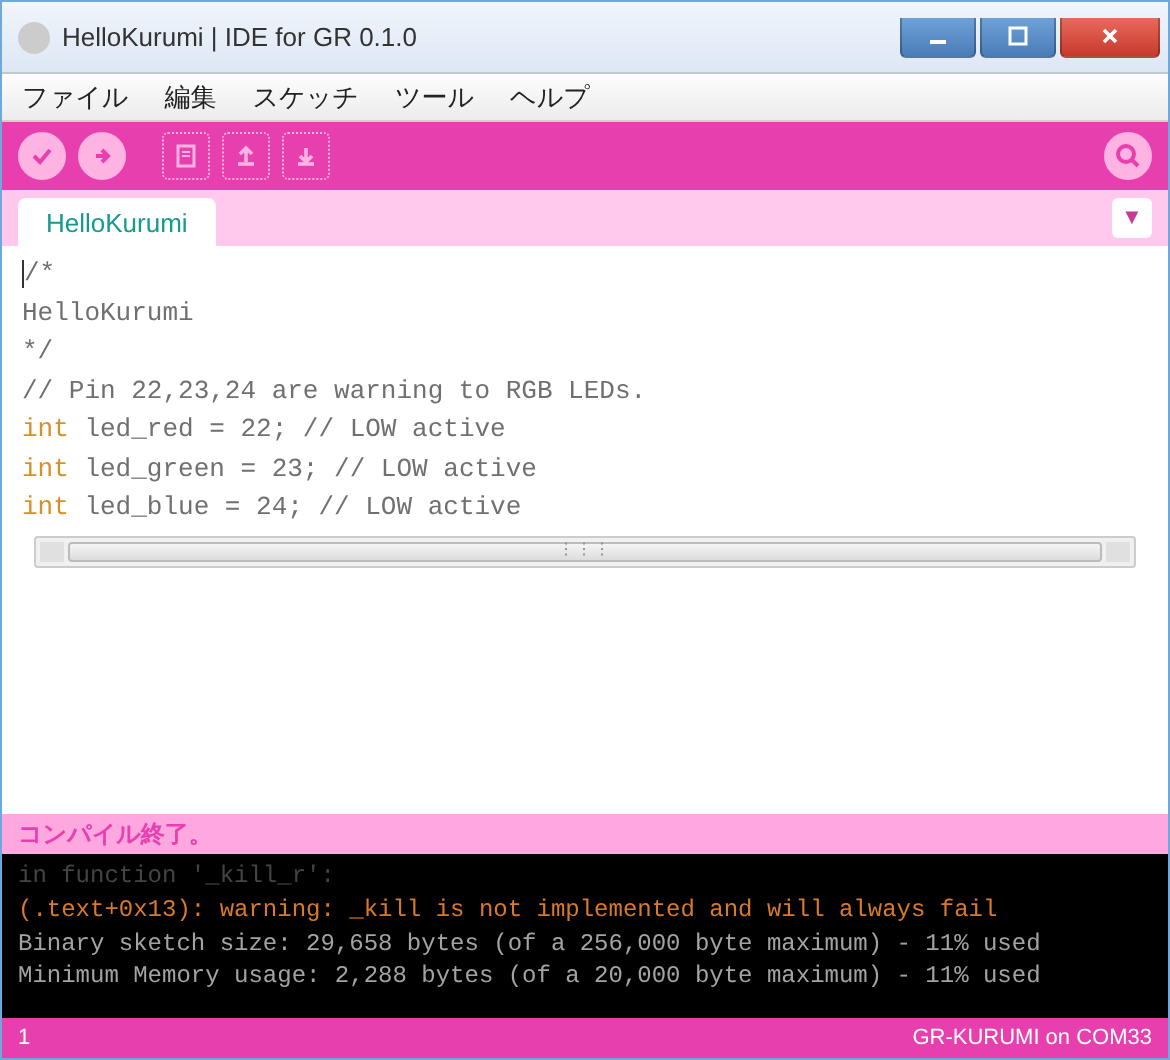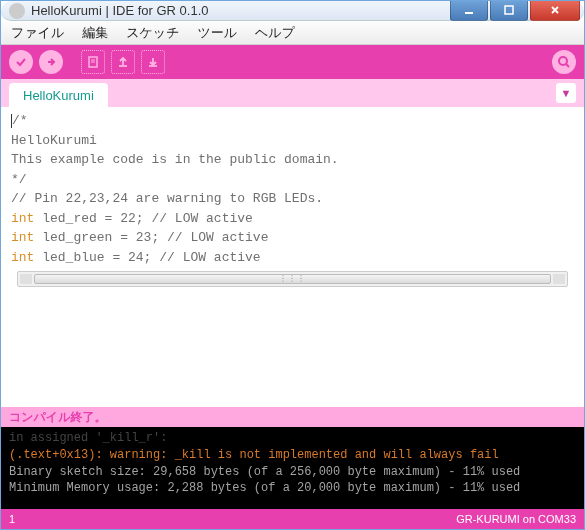--- a/index.html
+++ b/index.html
@@ -1,19 +1,19 @@
 <!DOCTYPE html>
 <html><head>
 <meta charset="utf-8">
 <style>
   * { margin: 0; padding: 0; box-sizing: border-box; }
   body { font-family: "Meiryo", "Segoe UI", sans-serif; font-size: 13px; background: #fff; }
   .window { width: 585px; height: 530px; border: 1px solid #6fa8dc; background: #fff; display: flex; flex-direction: column; }
   
-  .titlebar { height: 20px; background: linear-gradient(#f0f5fb, #dde7f4); display: flex; align-items: center; padding: 0 4px 0 8px; border-bottom: 1px solid #bcc; border-radius: 12px; }
+  .titlebar { height: 36px; background: linear-gradient(#f0f5fb, #dde7f4); display: flex; align-items: center; padding: 0 4px 0 8px; border-bottom: 1px solid #bcc; }
   .title-icon { width: 16px; height: 16px; background: #ccc; border-radius: 50%; margin-right: 6px; }
   .title-text { flex: 1; color: #333; font-size: 13px; }
   .winbtns { display: flex; gap: 2px; }
   .winbtn { width: 38px; height: 20px; border: 1px solid rgba(0,0,0,0.25); border-top: none; border-radius: 0 0 3px 3px; display: flex; align-items: center; justify-content: center; font-size: 11px; color: #333; }
   .winbtn.min, .winbtn.max { background: linear-gradient(#6fa2d8, #4a7cb8); color: #fff; }
   .winbtn.close { background: linear-gradient(#e86a5c, #c73a2c); color: #fff; width: 50px; }
   .winbtn svg { width: 12px; height: 10px; }
   
   .menubar { height: 24px; background: linear-gradient(#fdfdfd, #ececec); border-bottom: 1px solid #d0d0d0; display: flex; align-items: center; padding: 0 6px; gap: 10px; font-size: 13px; color: #222; }
   .menu-item { padding: 2px 4px; cursor: default; }
@@ -126,36 +126,35 @@
     <div class="tab">HelloKurumi</div>
     <div class="tab-menu">
       <span>▼</span>
     </div>
   </div>
 
   <div class="editor">
     <div><span class="caret"></span><span>/*</span></div>
     <div>  HelloKurumi</div>
     <div></div>
-    <div>  This example code is in the public domain.</div>
     <div> */</div>
     <div></div>
     <div>// Pin 22,23,24 are warning to RGB LEDs.</div>
     <div><span class="kw">int</span><span> led_red   = 22; // LOW active</span></div>
     <div><span class="kw">int</span><span> led_green = 23; // LOW active</span></div>
     <div><span class="kw">int</span><span> led_blue  = 24; // LOW active</span></div>
     <div class="hscroll">
       <div class="thumb">⋮⋮⋮</div>
     </div>
   </div>
 
   <div class="status1">コンパイル終了。</div>
 
   <div class="console">
-    <div class="hidden-line">in assigned '_kill_r':</div>
+    <div class="hidden-line">in function '_kill_r':</div>
     <div class="warn">(.text+0x13): warning: _kill is not implemented and will always fail</div>
     <div class="white">Binary sketch size: 29,658 bytes (of a 256,000 byte maximum) - 11% used</div>
     <div class="white">Minimum Memory usage: 2,288 bytes (of a 20,000 byte maximum) - 11% used</div>
   </div>
 
   <div class="statusbar">
     <span>1</span>
     <span class="right">GR-KURUMI on COM33</span>
   </div>
 

